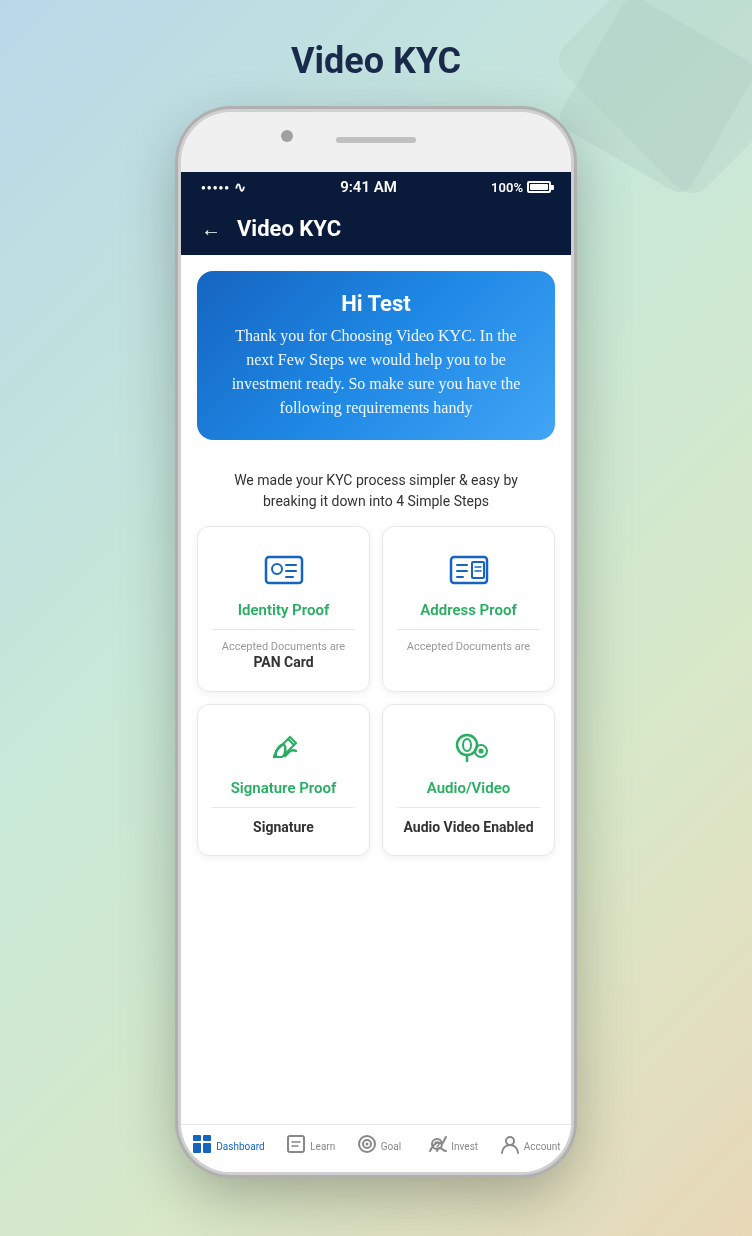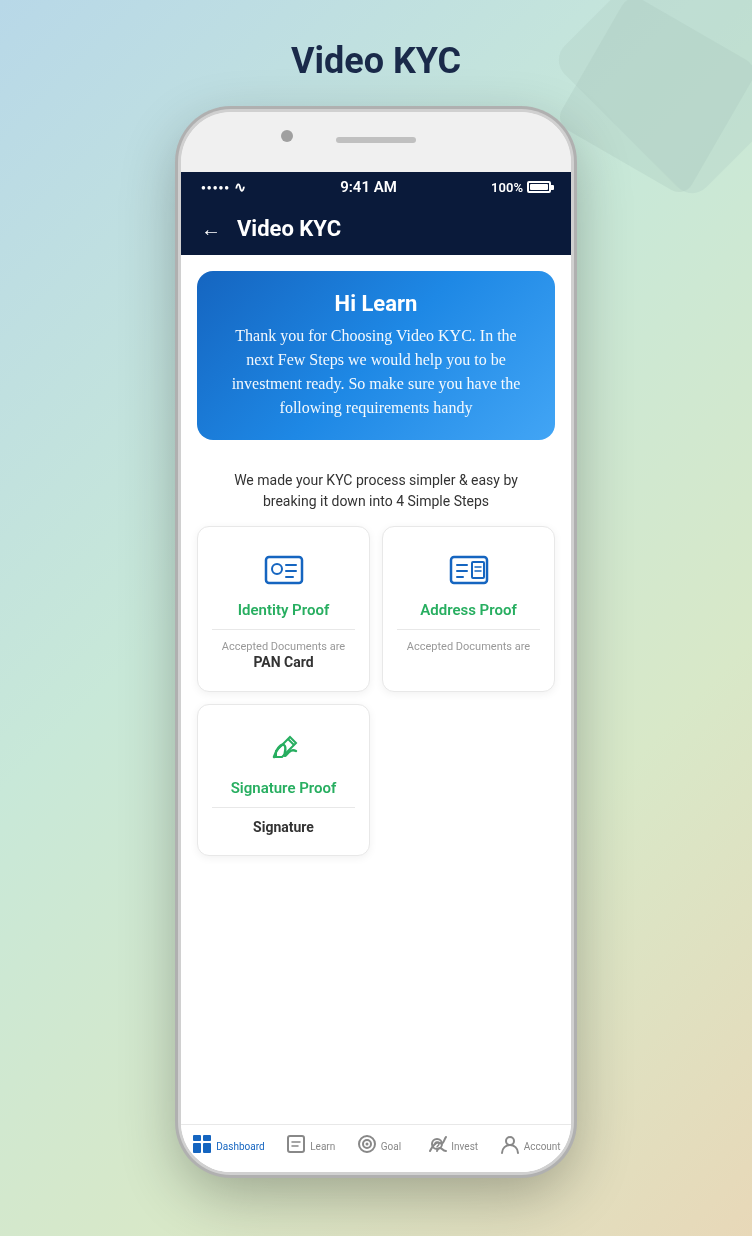--- a/index.html
+++ b/index.html
@@ -318,21 +318,21 @@
         </span>
       </div>
     </div>
 
     <div class="nav-bar">
       <span class="back-arrow">←</span>
       <span class="nav-title">Video KYC</span>
     </div>
 
     <div class="banner">
-      <div class="banner-greeting">Hi Learn</div>
+      <div class="banner-greeting">Hi Test</div>
       <div class="banner-text">Thank you for Choosing Video KYC. In the next Few Steps we would help you to be investment ready. So make sure you have the following requirements handy</div>
     </div>
 
     <div class="screen-content">
       <div class="steps-info">We made your KYC process simpler &amp; easy by breaking it down into 4 Simple Steps</div>
 
       <div class="cards-grid">
 
         <div class="kyc-card">
           <svg class="card-icon" viewBox="0 0 48 48" fill="none" xmlns="http://www.w3.org/2000/svg">
@@ -368,20 +368,33 @@
             <path d="M14 34 C16 28, 20 20, 24 22 C28 24, 22 36, 26 32 C30 28, 32 26, 36 28" stroke="#27ae60" stroke-width="2.5" stroke-linecap="round" fill="none"></path>
             <path d="M30 14 L36 20 L22 34 L16 34 L16 28 Z" stroke="#27ae60" stroke-width="2" fill="none"></path>
             <line x1="28" y1="16" x2="34" y2="22" stroke="#27ae60" stroke-width="2"></line>
           </svg>
           <div class="card-title green">Signature Proof</div>
           <div class="card-separator"></div>
           <div class="card-accepted-label"></div>
           <div class="card-docs">Signature</div>
         </div>
 
+        <div class="kyc-card">
+          <svg class="card-icon" viewBox="0 0 48 48" fill="none" xmlns="http://www.w3.org/2000/svg">
+            <circle cx="22" cy="22" r="10" stroke="#27ae60" stroke-width="2.5" fill="none"></circle>
+            <path d="M18 22 C18 18, 20 16, 22 16 C24 16, 26 18, 26 22 C26 26, 24 28, 22 28 C20 28, 18 26, 18 22Z" stroke="#27ae60" stroke-width="2" fill="none"></path>
+            <line x1="22" y1="32" x2="22" y2="38" stroke="#27ae60" stroke-width="2.5" stroke-linecap="round"></line>
+            <circle cx="36" cy="28" r="6" stroke="#27ae60" stroke-width="2" fill="none"></circle>
+            <circle cx="36" cy="28" r="2.5" fill="#27ae60"></circle>
+          </svg>
+          <div class="card-title green">Audio/Video</div>
+          <div class="card-separator"></div>
+          <div class="card-accepted-label"></div>
+          <div class="card-docs">Audio Video Enabled</div>
+        </div>
 
       </div>
     </div>
 
     <div class="tab-bar">
 
       <div class="tab-item active">
         <span class="tab-icon">
           <svg width="22" height="22" viewBox="0 0 22 22" fill="none">
             <rect x="2" y="2" width="8" height="6" rx="1" fill="#1565c0"></rect>

